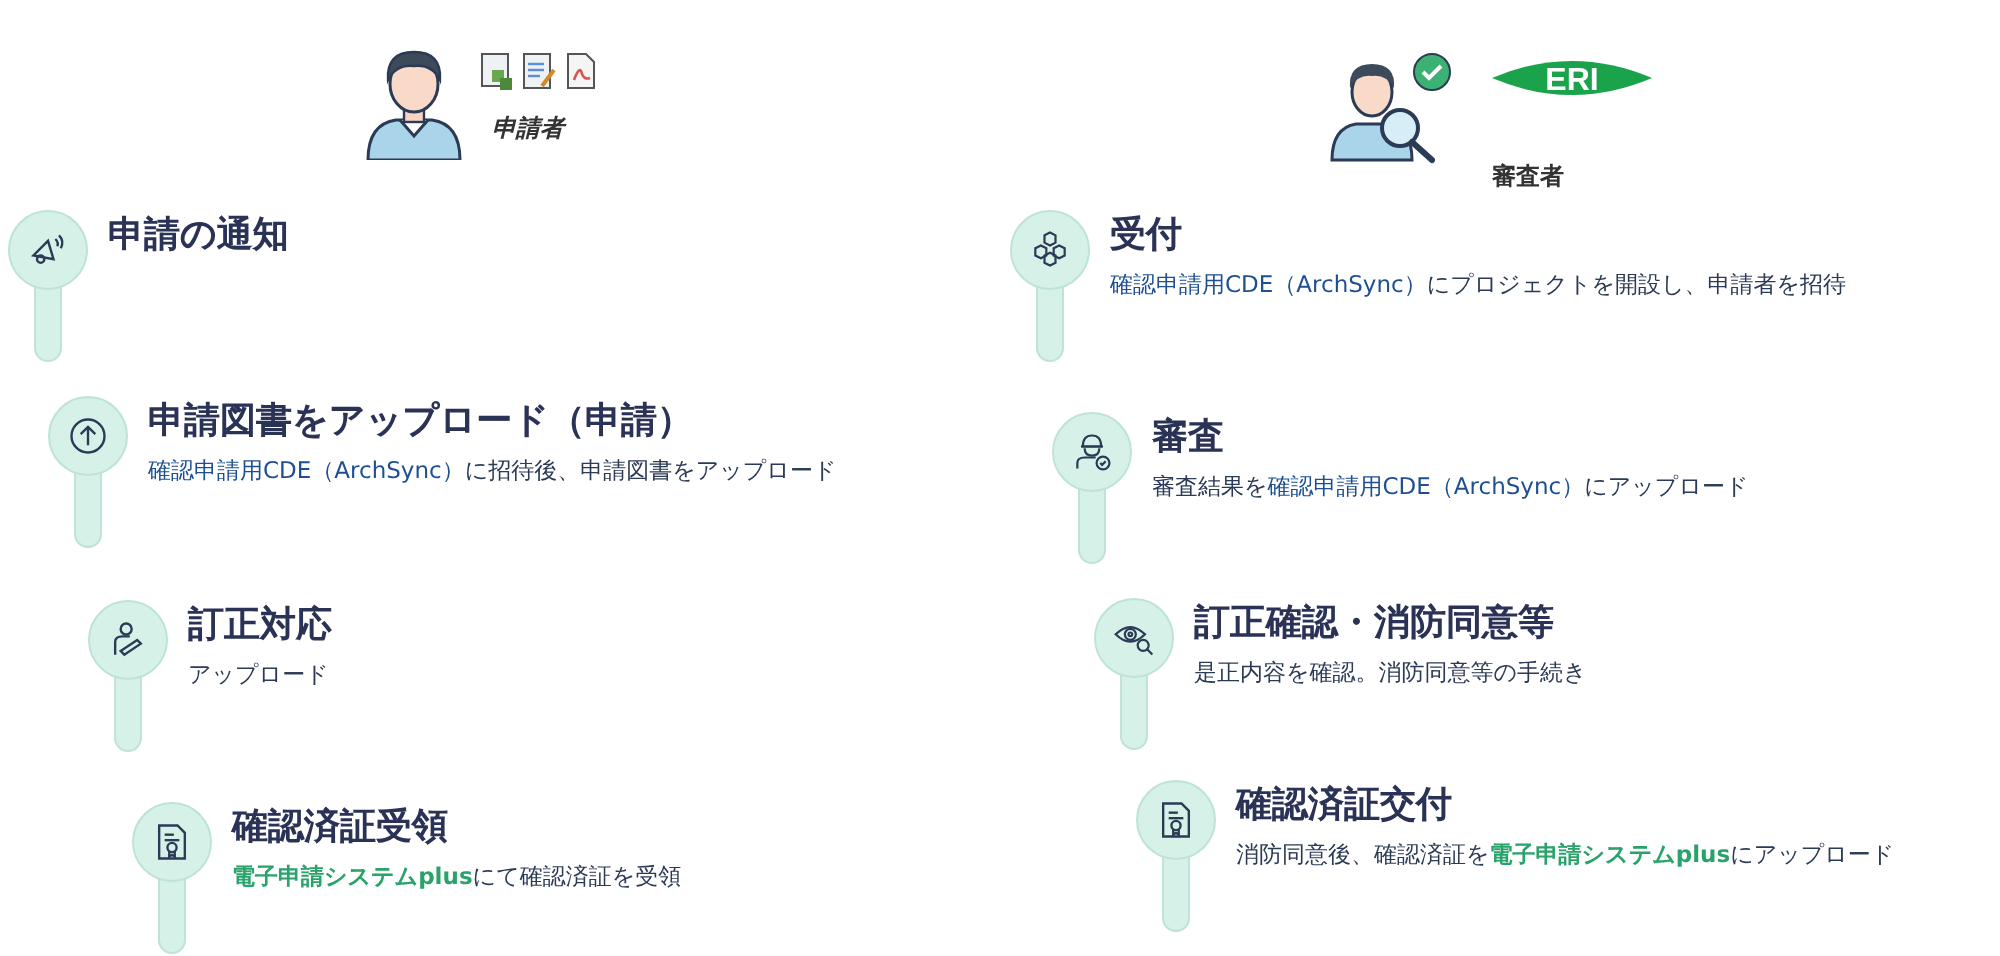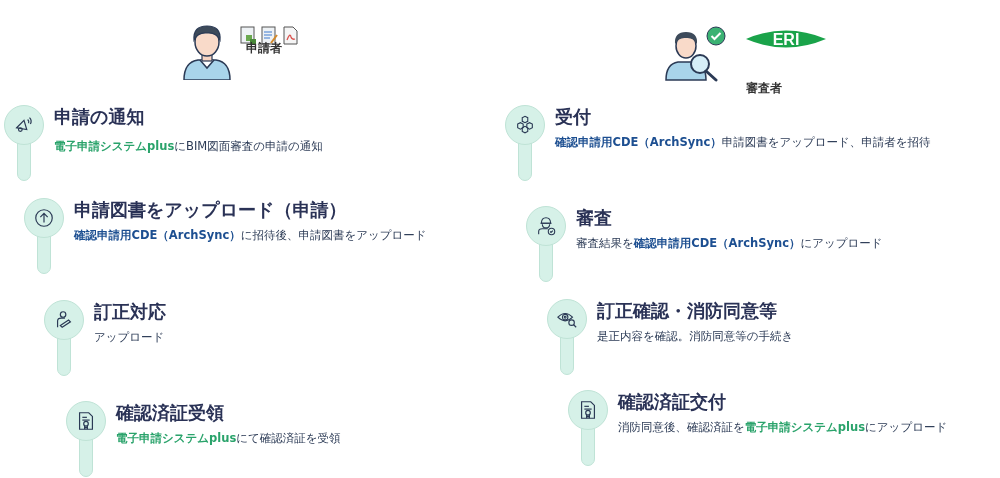--- a/index.html
+++ b/index.html
@@ -10,21 +10,21 @@
   .actor-label { position: absolute; font-size: 12px; color: #333; font-weight: bold; }
 
   .step { position: absolute; }
   .pin { position: absolute; left: 0; top: 0; width: 40px; height: 80px; }
   .pin-stem { position: absolute; left: 13px; top: 30px; width: 14px; height: 46px; background: #d6f1e8; border: 1px solid #bfe3d6; border-radius: 0 0 7px 7px; }
   .pin-head { position: absolute; left: 0; top: 0; width: 40px; height: 40px; border-radius: 50%; background: #d6f1e8; border: 1px solid #bfe3d6; display: flex; align-items: center; justify-content: center; }
   .pin-head svg { width: 22px; height: 22px; }
 
   .step-title { position: absolute; left: 50px; top: 0px; font-size: 18px; font-weight: bold; color: #2a3256; white-space: nowrap; }
   .step-desc { position: absolute; left: 50px; top: 28px; font-size: 11.5px; color: #2b3a55; line-height: 18px; white-space: nowrap; }
-  .hl-blue { color: #1d4f91; font-weight: bold; }
+  .hl-blue { color: #1d4f91; font-weight: normal; }
   .hl-green { color: #2aa36b; font-weight: bold; }
   .plain { color: #2b3a55; }
 </style>
 </head>
 <body>
 
 <div class="actor" style="left:178px; top:18px; width:130px; height:64px;">
   <svg style="position:absolute;left:0;top:0" width="58" height="62" viewBox="0 0 58 62">
     <path d="M6 62 Q6 44 20 42 L38 42 Q52 44 52 62 Z" fill="#a9d4ea" stroke="#2b3a55" stroke-width="1.5"></path>
     <path d="M22 42 L29 50 L36 42" fill="#fff" stroke="#2b3a55" stroke-width="1.5"></path>
@@ -43,21 +43,21 @@
         <line x1="3" y1="6" x2="11" y2="6" stroke="#5b8ed6" stroke-width="1.2"></line>
         <line x1="3" y1="9" x2="11" y2="9" stroke="#5b8ed6" stroke-width="1.2"></line>
         <line x1="3" y1="12" x2="9" y2="12" stroke="#5b8ed6" stroke-width="1.2"></line>
         <path d="M10 17 L16 9" stroke="#d48a2b" stroke-width="2"></path>
       </svg>
     <svg width="18" height="20" viewBox="0 0 18 20">
         <path d="M2 1 L11 1 L15 5 L15 18 L2 18 Z" fill="#f5f5f5" stroke="#555" stroke-width="1"></path>
         <path d="M5 14 Q8 6 9 11 Q10 14 13 13" fill="none" stroke="#d9534f" stroke-width="1.3"></path>
       </svg>
   </div>
-  <div class="actor-label" style="left:68px; top:22px;">申請者</div>
+  <div class="actor-label" style="left:68px; top:38px;font-style:italic;">申請者</div>
 </div>
 
 <div class="actor" style="left:664px; top:26px; width:170px; height:60px;">
   <svg style="position:absolute;left:0;top:0" width="62" height="56" viewBox="0 0 62 56">
     <path d="M2 54 Q2 38 14 36 L30 36 Q42 38 42 54 Z" fill="#a9d4ea" stroke="#2b3a55" stroke-width="1.5"></path>
     <ellipse cx="22" cy="20" rx="10" ry="12" fill="#f9dac9" stroke="#2b3a55" stroke-width="1.5"></ellipse>
     <path d="M11 18 Q10 6 22 6 Q34 6 33 18 Q29 11 22 12 Q15 11 11 18 Z" fill="#3d4a5a"></path>
     <circle cx="36" cy="38" r="9" fill="#d6eef8" stroke="#2b3a55" stroke-width="2"></circle>
     <line x1="42" y1="45" x2="52" y2="54" stroke="#2b3a55" stroke-width="3" stroke-linecap="round"></line>
   </svg>
@@ -79,21 +79,20 @@
         <svg viewBox="0 0 24 24" fill="none" stroke="#2b3a55" stroke-width="1.3">
           <path d="M4 15 L12 7 L15 17 Z"></path>
           <circle cx="8" cy="17" r="2"></circle>
           <path d="M16 6 Q18 8 17 10"></path>
           <path d="M18 4 Q21 7 19 11"></path>
         </svg>
       </div>
   </div>
   <div class="step-title">申請の通知</div>
   <div class="step-desc" style="top:32px;">
-    <div><span class="hl-green">電子申請システムplus</span><span class="plain">にBIM図面審査の申請の通知</span></div>
   </div>
 </div>
 
 <div class="step" style="left:24px; top:198px;">
   <div class="pin">
     <div class="pin-stem"></div>
     <div class="pin-head">
         <svg viewBox="0 0 24 24" fill="none" stroke="#2b3a55" stroke-width="1.3">
           <circle cx="12" cy="12" r="9"></circle>
           <path d="M12 17 L12 7 M8 11 L12 7 L16 11"></path>
@@ -149,21 +148,21 @@
         <svg viewBox="0 0 24 24" fill="none" stroke="#2b3a55" stroke-width="1.2">
           <path d="M9 4 L12 2.5 L15 4 L15 8 L12 9.5 L9 8 Z"></path>
           <path d="M4 11 L7 9.5 L10 11 L10 15 L7 16.5 L4 15 Z"></path>
           <path d="M14 11 L17 9.5 L20 11 L20 15 L17 16.5 L14 15 Z"></path>
           <path d="M9 15 L12 13.5 L15 15 L15 19 L12 20.5 L9 19 Z"></path>
         </svg>
       </div>
   </div>
   <div class="step-title">受付</div>
   <div class="step-desc">
-    <div><span class="hl-blue">確認申請用CDE（ArchSync）</span><span class="plain">申請図書をアップロード、申請者を招待</span></div>
+    <div><span class="hl-blue">確認申請用CDE（ArchSync）</span><span class="plain">にプロジェクトを開設し、申請者を招待</span></div>
   </div>
 </div>
 
 <div class="step" style="left:526px; top:206px;">
   <div class="pin">
     <div class="pin-stem"></div>
     <div class="pin-head">
         <svg viewBox="0 0 24 24" fill="none" stroke="#2b3a55" stroke-width="1.2">
           <path d="M7 9 Q7 3 12 3 Q17 3 17 9 Z"></path>
           <line x1="6" y1="9" x2="18" y2="9"></line>

